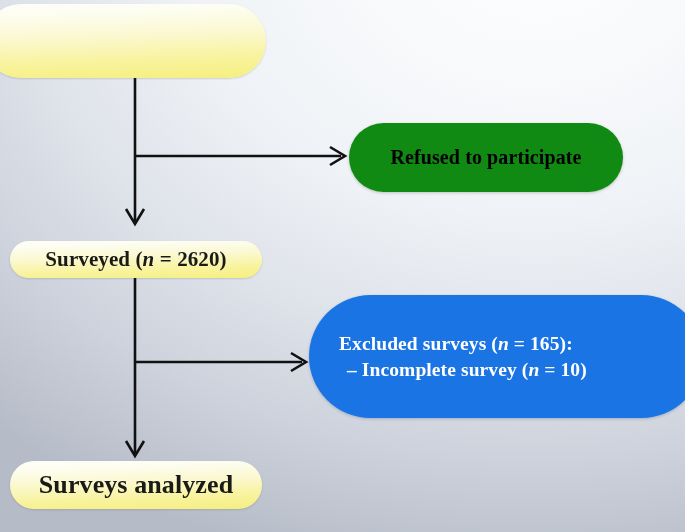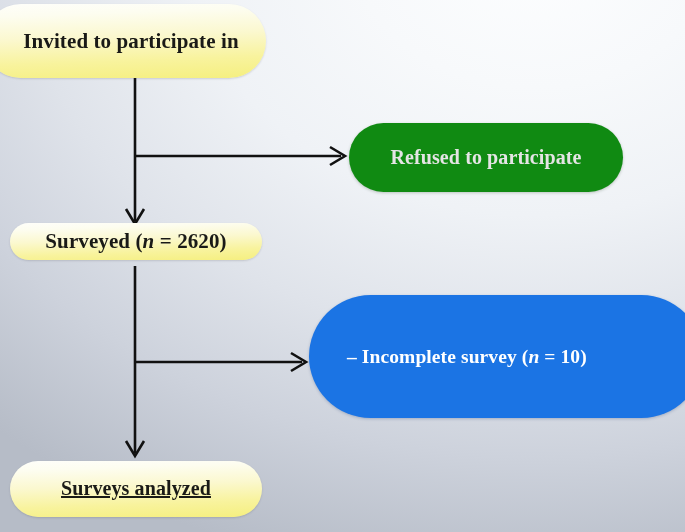--- a/index.html
+++ b/index.html
@@ -38,21 +38,21 @@
     letter-spacing: 0.1px;
   }
   .node-yellow {
     background: linear-gradient(178deg, #fefefa 0%, #fdfdf0 16%, #fbf8cf 44%, #f8f39d 74%, #f5ef7f 100%);
     color: #1a1a17;
     border-radius: 999px;
     box-shadow: 0 1px 2px rgba(60,60,70,0.18);
   }
   .node-green {
     background: #108a12;
-    color: #e5e5e5;
+    color: #000000;
     border-radius: 999px;
     box-shadow: 0 1px 3px rgba(30,60,30,0.25);
   }
   .node-blue {
     background: #1b74e4;
     color: #ffffff;
     border-radius: 999px;
     box-shadow: 0 1px 3px rgba(20,50,110,0.25);
     justify-content: flex-start;
     text-align: left;
@@ -60,32 +60,31 @@
   #node-invited {
     left: -16px;
     top: 4px;
     width: 282px;
     height: 74px;
     font-size: 21px;
     padding: 0 14px 0 26px;
   }
   #node-surveyed {
     left: 10px;
-    top: 223px;
+    top: 241px;
     width: 252px;
     height: 37px;
     font-size: 21px;
   }
   #node-analyzed {
     left: 10px;
     top: 461px;
     width: 252px;
-    height: 56px;
-    font-size: 20px;
-    text-decoration: underline;
+    height: 48px;
+    font-size: 26px;
   }
   #node-refused {
     left: 349px;
     top: 123px;
     width: 274px;
     height: 69px;
     font-size: 20px;
   }
   #node-excluded {
     left: 309px;
@@ -129,38 +128,38 @@
     <g stroke="#111111" fill="none" stroke-width="2.6" stroke-linecap="butt" stroke-linejoin="miter">
       <polyline points="126,209 135,224 144,209"></polyline>
       <polyline points="126,441 135,456 144,441"></polyline>
       <polyline points="330,147 345,156 330,165"></polyline>
       <polyline points="291,353 306,362 291,371"></polyline>
     </g>
   </svg>
 
   <div class="node node-yellow" id="node-invited">
     <div>
-      <span class="node-line">Invited to participate in</span>
     </div>
   </div>
 
   <div class="node node-green" id="node-refused">
     <div>
       <span class="node-line">Refused to participate</span>
     </div>
   </div>
 
   <div class="node node-yellow" id="node-surveyed">
     <div>
       <span class="node-line">Surveyed (<span class="ital-n">n</span> = 2620)</span>
     </div>
   </div>
 
   <div class="node node-blue" id="node-excluded">
     <div>
+      <span class="node-line">Excluded surveys (<span class="ital-n">n</span> = 165):</span>
       <span class="node-line blue-indent">– Incomplete survey (<span class="ital-n">n</span> = 10)</span>
     </div>
   </div>
 
   <div class="node node-yellow" id="node-analyzed">
     <div>
       <span class="node-line">Surveys analyzed</span>
     </div>
   </div>
 

